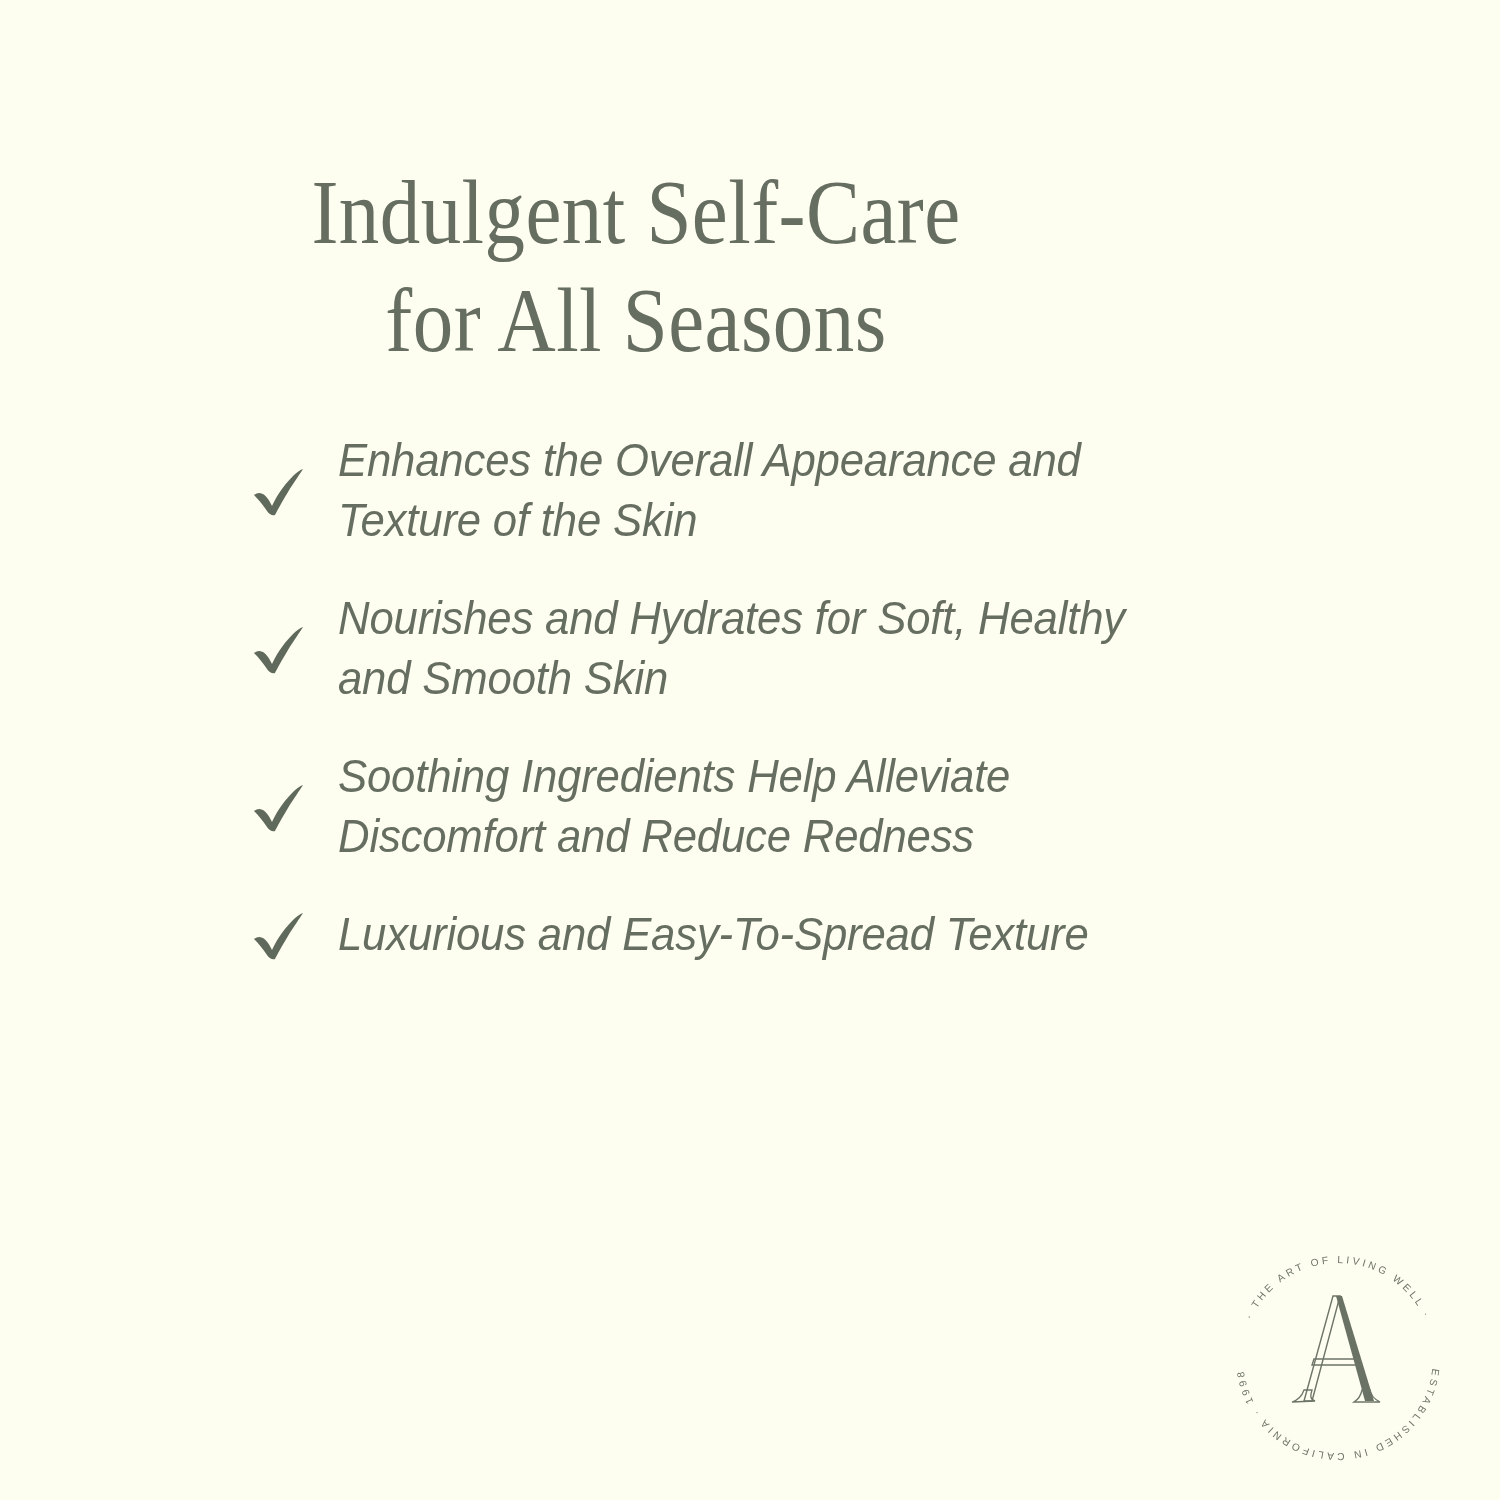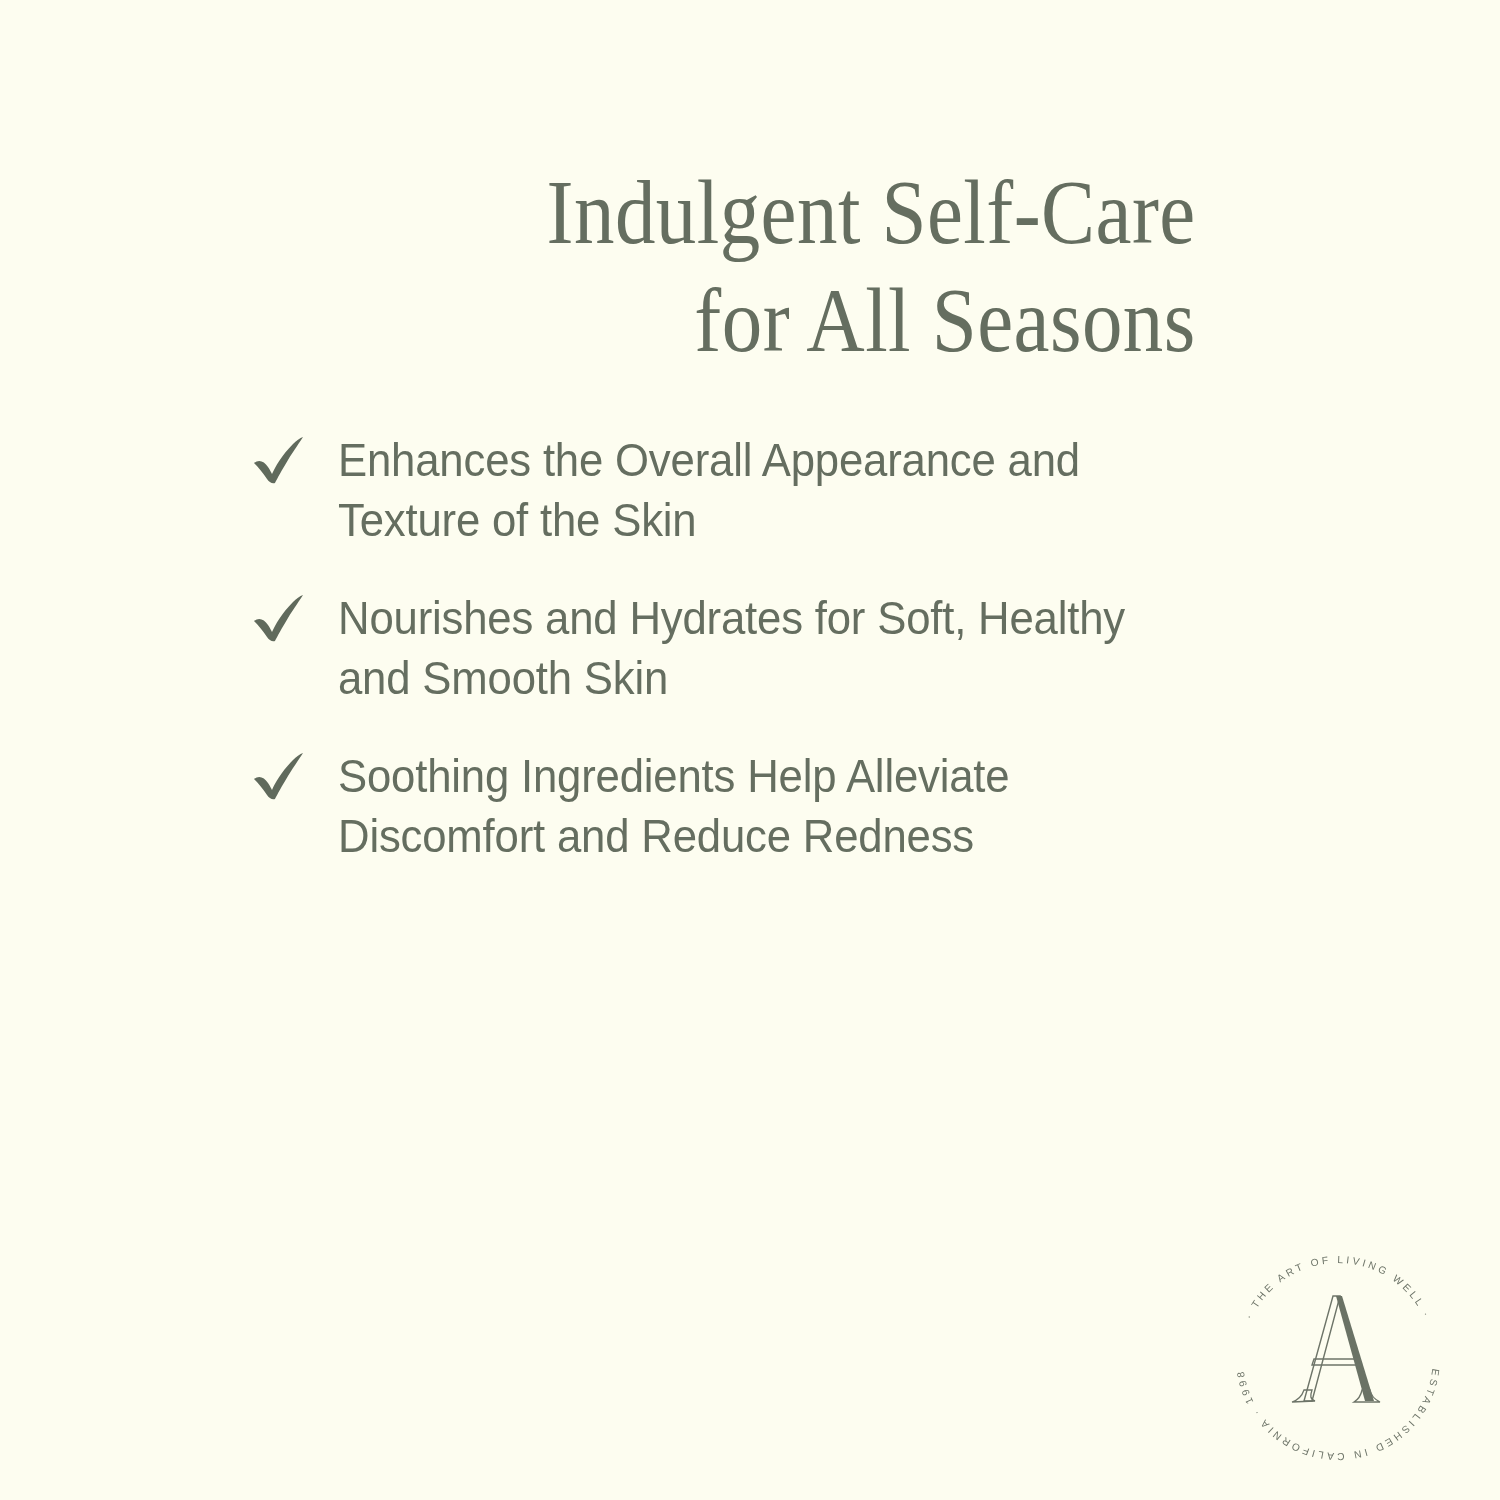--- a/index.html
+++ b/index.html
@@ -21,21 +21,21 @@
     height: 1500px;
     background: #fdfdf0;
   }
 
   
   .title-block {
     position: absolute;
     left: 0;
     top: 158px;
     width: 1272px;
-    text-align: right;
+    text-align: center;
   }
   .title-line {
     font-family: "Liberation Serif", "DejaVu Serif", serif;
     font-size: 92px;
     line-height: 108px;
     color: #656e60;
     font-weight: 400;
     letter-spacing: 0.5px;
     transform: scaleX(0.88);
     transform-origin: center center;
@@ -44,22 +44,23 @@
 
   
   .benefits {
     position: absolute;
     left: 250px;
     top: 430px;
     width: 1000px;
   }
   .benefit-row {
     display: flex;
-    align-items: flex-start;
+    align-items: center;
     margin-bottom: 38px;
+    font-style: italic;
   }
   .check-icon {
     flex: 0 0 auto;
     width: 58px;
     height: 52px;
     margin-top: 4px;
     display: block;
   }
   .check-icon svg {
     display: block;
@@ -136,20 +137,28 @@
     <div class="benefit-row">
       <span class="check-icon">
         <svg viewBox="0 0 58 52" aria-hidden="true">
           <path d="M4 29 C9 25 14 27 18 33 C20 36 21 38 22 40 C25 33 32 21 43 10 C46 7 50 4 53 3 C50 8 44 16 38 26 C32 36 27 45 25 49 C22 50 19 48 17 45 C13 39 8 33 4 29 Z" fill="#606a5c"></path>
         </svg>
       </span>
       <span class="benefit-text">Soothing Ingredients Help Alleviate Discomfort and Reduce Redness</span>
     </div>
 
 
+    <div class="benefit-row tight">
+      <span class="check-icon">
+        <svg viewBox="0 0 58 52" aria-hidden="true">
+          <path d="M4 29 C9 25 14 27 18 33 C20 36 21 38 22 40 C25 33 32 21 43 10 C46 7 50 4 53 3 C50 8 44 16 38 26 C32 36 27 45 25 49 C22 50 19 48 17 45 C13 39 8 33 4 29 Z" fill="#606a5c"></path>
+        </svg>
+      </span>
+      <span class="benefit-text">Luxurious and Easy-To-Spread Texture</span>
+    </div>
 
   </div>
 
   <div class="logo-stamp">
     <svg viewBox="0 0 240 240" aria-hidden="true">
       <defs>
         <path id="arcTop" d="M 120,120 m -95,0 a 95,95 0 0 1 190,0" fill="none"></path>
         <path id="arcBottom" d="M 120,120 m 95,0 a 95,95 0 0 1 -190,0" fill="none"></path>
       </defs>
 

